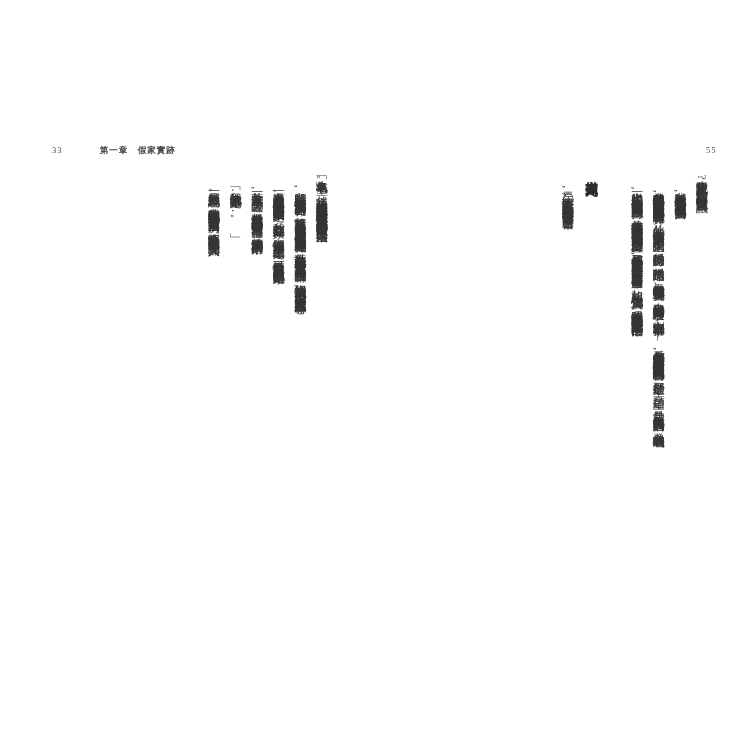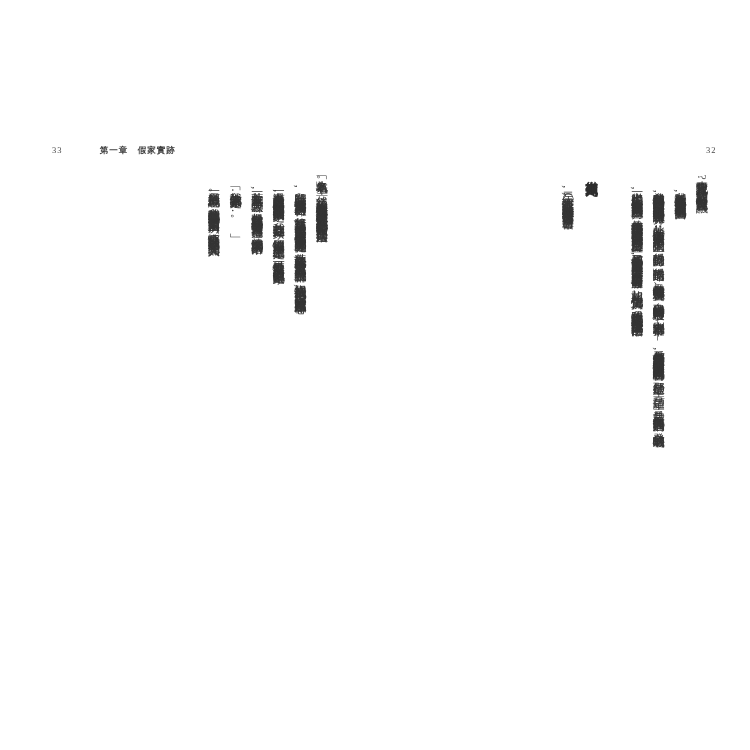--- a/index.html
+++ b/index.html
@@ -76,21 +76,21 @@
 <body>
 
 <div class="spread">
 
   <div class="running-head" id="head-left">
     <span class="folio">33</span>
     <span class="chapter">第一章　假家實跡</span>
   </div>
 
   <div class="running-head" id="head-right">
-    <span class="folio">32</span>
+    <span class="folio">55</span>
   </div>
 
   <div class="vtext" id="text-right">
     <p class="cont">肯定會殺死家人吧?對於我的結論,慎介的父母也沒有異議。</p>
     <p>我之所以認為不能放著慎介不管,是因為我發現他也有笨拙的一面。</p>
     <p>就拿我參觀慎介房間時的情形為例,房間牆上貼滿了他著迷的女歌手海報與雜誌剪報。此外,上面還留著慎介寫下的文字:「很酷的人生　很酷的身體　很酷的命運」、「在最佳的時機任何夢想都會實現」、「自己變得幸福的同時逆向行駛　別人就會變得不幸」——乍看都是些無法理解意思的詞句,可如果站在慎介的立場設身處地想一想就會明白。那些是欲望、是願望、是希望,是他無法向任何人表達的、發自心底的吶喊。</p>
     <p>從出生的那一刻起,慎介就背負著來自父母與周遭的強烈壓力。他應該是藉由壓抑情感,如同機械般度過日常生活的方式,獨自忍受那股壓力。一切都是為了依照家人的希望當上律師,但升大學時的失敗,導致壓力因失去出口而爆發。如此一想,他也是個可憐人。我想跟慎介建立人際關係,讓他多少能過像人一樣的生活。</p>
     <p class="section-heading">從東京搬到九州</p>
     <p>二〇〇二年,我在慎介出院之前,於事務所附近租了獨棟房屋當作宿舍,並將宿舍命</p>
   </div>

